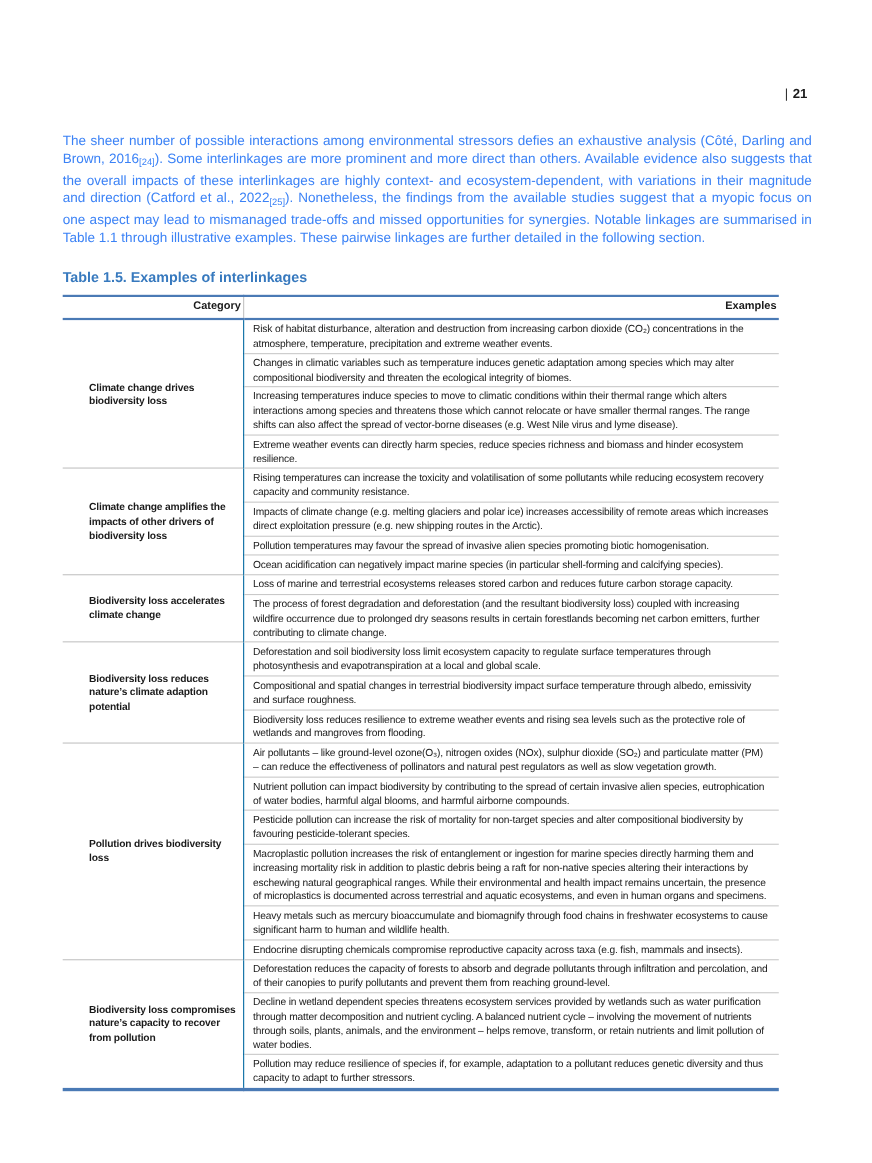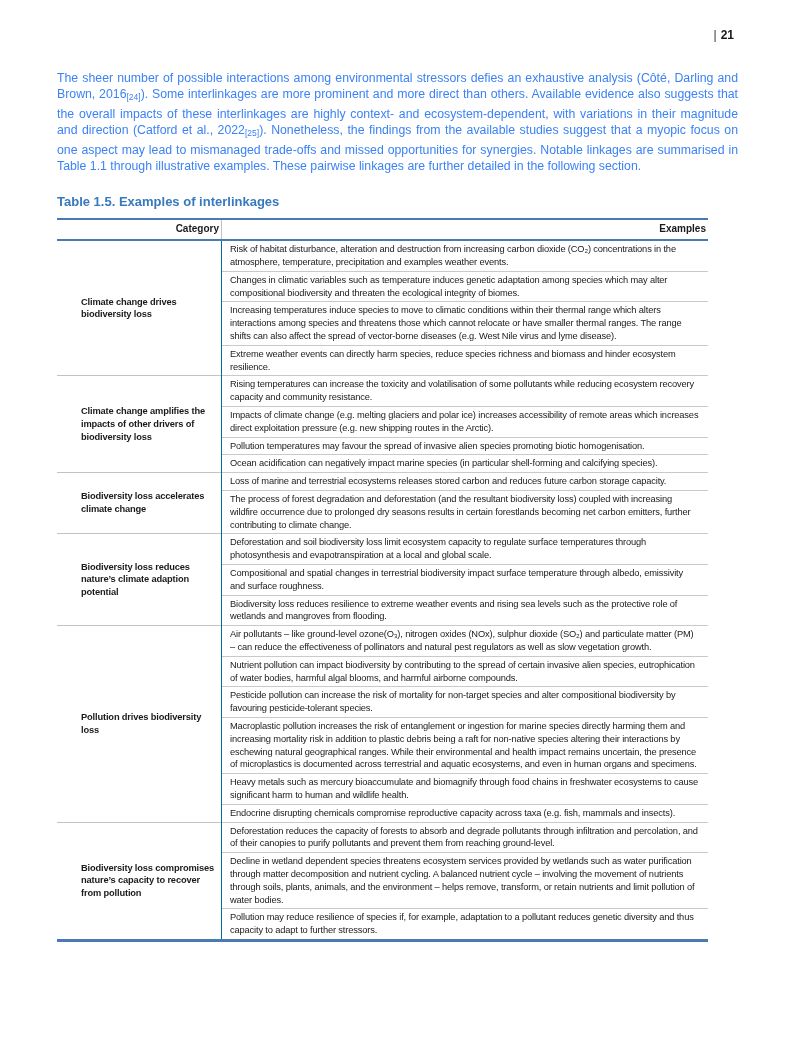--- a/index.html
+++ b/index.html
@@ -1,20 +1,20 @@
 <!DOCTYPE html>
 <html><head>
 <meta charset="utf-8">
 <style>
   html,body{margin:0;padding:0;background:#ffffff;}
   body{
     width:793px;height:1057px;position:relative;overflow:hidden;
     font-family:"Liberation Sans","DejaVu Sans",sans-serif;color:#1a1a1a;
   }
-  .page{padding:28px 56px 0 57px;}
+  .page{padding:78px 56px 0 57px;}
 
   .page-number{
     text-align:right;font-size:12px;height:16px;color:#1a1a1a;
     padding-right:3px;
   }
   .page-number .bar{font-weight:400;color:#333;margin-right:4px;}
   .page-number .num{font-weight:700;}
 
   .body-paragraph{
     margin:26px 0 0 0;width:681px;
@@ -68,21 +68,21 @@
   <table class="examples-table">
     <thead>
       <tr>
         <th class="col-category">Category</th>
         <th class="col-examples">Examples</th>
       </tr>
     </thead>
     <tbody id="table-body">
         <tr>
           <td class="category" rowspan="4">Climate change drives biodiversity loss</td>
-          <td class="example">Risk of habitat disturbance, alteration and destruction from increasing carbon dioxide (CO₂) concentrations in the atmosphere, temperature, precipitation and examples weather events.</td>
+          <td class="example">Risk of habitat disturbance, alteration and destruction from increasing carbon dioxide (CO₂) concentrations in the atmosphere, temperature, precipitation and extreme weather events.</td>
         </tr>
         <tr>
           <td class="example">Changes in climatic variables such as temperature induces genetic adaptation among species which may alter compositional biodiversity and threaten the ecological integrity of biomes.</td>
         </tr>
         <tr>
           <td class="example">Increasing temperatures induce species to move to climatic conditions within their thermal range which alters interactions among species and threatens those which cannot relocate or have smaller thermal ranges. The range shifts can also affect the spread of vector-borne diseases (e.g. West Nile virus and lyme disease).</td>
         </tr>
         <tr>
           <td class="example">Extreme weather events can directly harm species, reduce species richness and biomass and hinder ecosystem resilience.</td>
         </tr>

